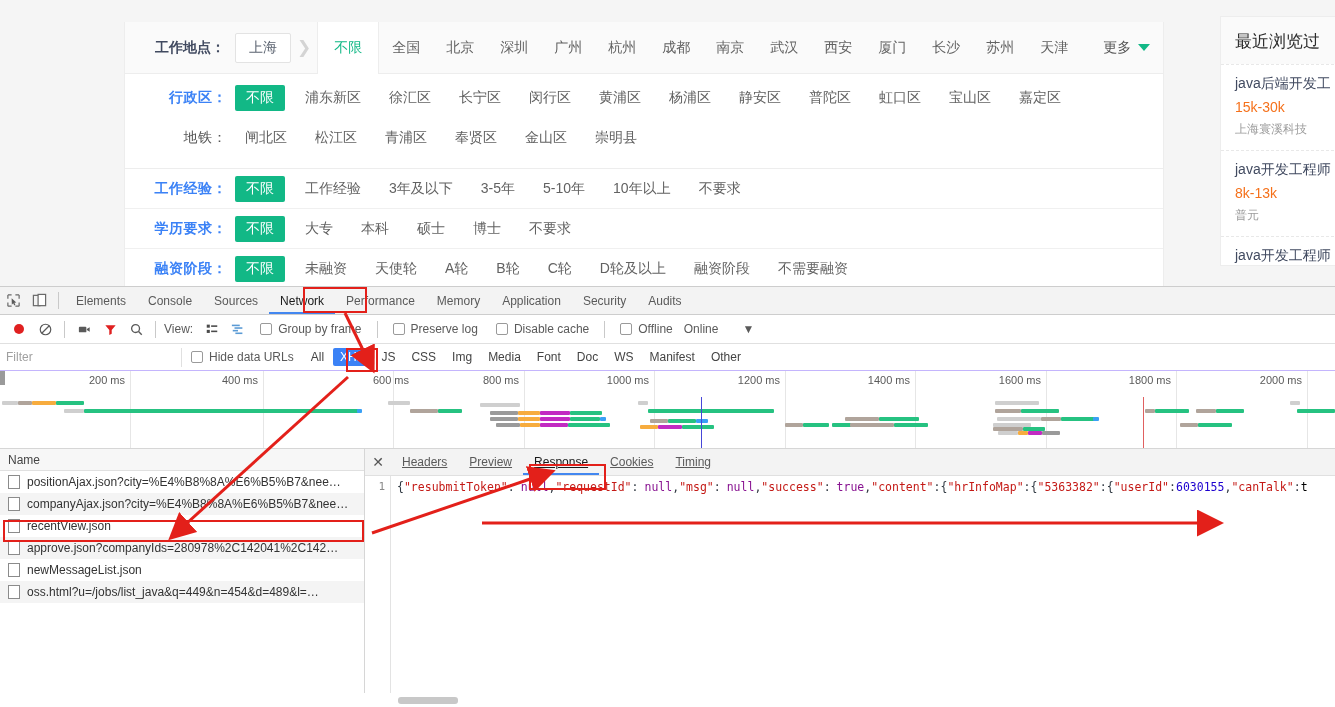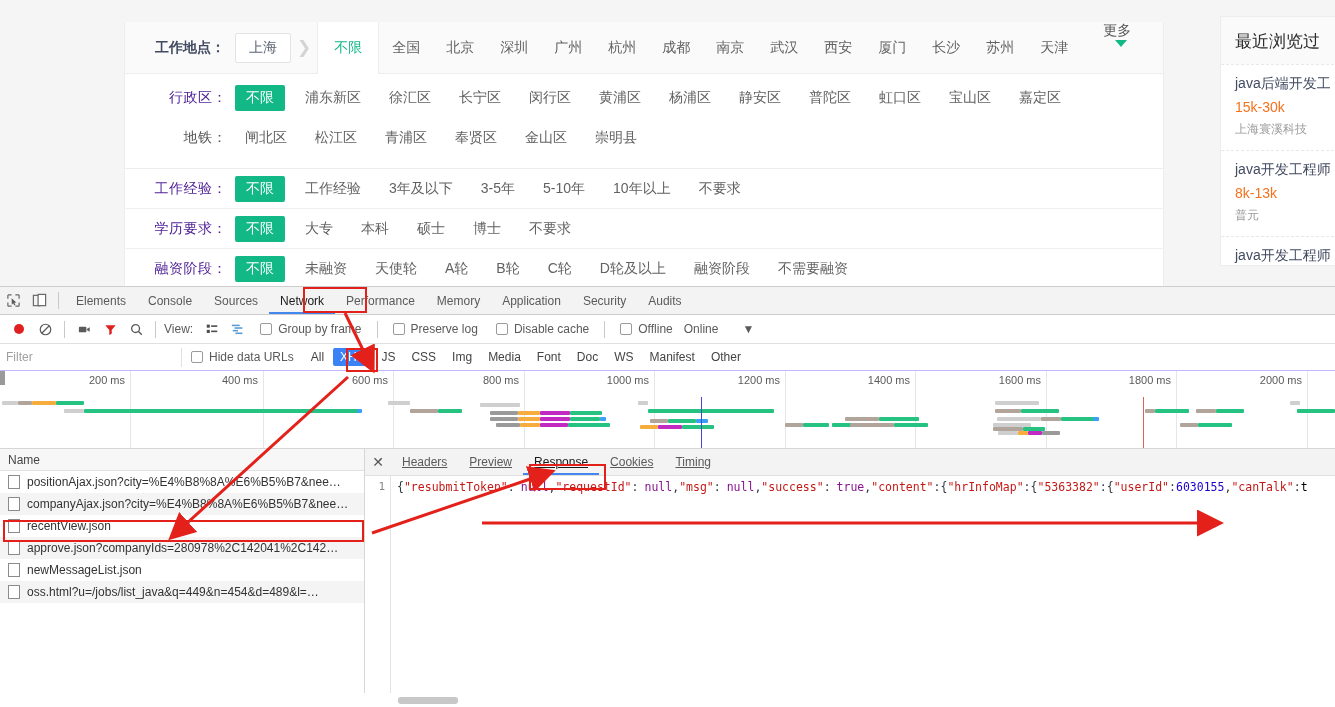--- a/index.html
+++ b/index.html
@@ -21,21 +21,21 @@
     position: absolute; left: 124px; top: 22px; width: 1040px;
     background: #fff; border: 1px solid #ededed; border-top: none;
   }
   .f-row {
     display: flex; align-items: center;
     min-height: 40px;
     padding: 0 0 0 0;
   }
   .f-label {
     width: 110px; text-align: right; padding-right: 8px;
-    font-size: 14px; color: #4c1d95; font-weight: normal;
+    font-size: 14px; color: #3b82f6; font-weight: bold;
     letter-spacing: 0.5px; flex: none;
   }
   .f-label.plain { font-weight: normal; color: #555; }
   .f-items { display: flex; align-items: center; flex-wrap: wrap; }
   .f-item {
     font-size: 14px; color: #626262; padding: 4px 10px; margin-right: 8px;
     white-space: nowrap; cursor: pointer;
   }
   .tag-on {
     background: #12b886; color: #fff; border-radius: 2px;
@@ -61,21 +61,21 @@
     background: #fff; border-left: 1px solid #ededed; border-right: 1px solid #ededed;
     color: #12b886; font-size: 14px; display: flex; align-items: center;
     padding: 0 16px; cursor: pointer; margin-bottom: -1px;
   }
   .city-item {
     display: flex; align-items: center; padding: 0 13px;
     font-size: 14px; color: #626262; cursor: pointer; white-space: nowrap;
   }
   .more-btn {
     display: flex; align-items: center; margin-left: 22px;
-    font-size: 14px; color: #555; cursor: pointer; flex-direction: column;
+    font-size: 14px; color: #555; cursor: pointer;
   }
   .caret-dn {
     width: 0; height: 0; margin-left: 7px;
     border-left: 6px solid transparent; border-right: 6px solid transparent;
     border-top: 7px solid #12b886;
   }
   .sub-rows { background: #fff; border-bottom: 1px solid #ededed; padding: 4px 0 10px; }
   .cut-row { display: flex; align-items: center; height: 16px; overflow: hidden; }
 
   
@@ -470,21 +470,21 @@
       <div class="ov-grid" style="left:393px;"></div>
       <div class="ov-grid" style="left:524px;"></div>
       <div class="ov-grid" style="left:654px;"></div>
       <div class="ov-grid" style="left:785px;"></div>
       <div class="ov-grid" style="left:915px;"></div>
       <div class="ov-grid" style="left:1046px;"></div>
       <div class="ov-grid" style="left:1176px;"></div>
       <div class="ov-grid" style="left:1307px;"></div>
       <div class="ov-tick" style="left:130px;">200 ms</div>
       <div class="ov-tick" style="left:263px;">400 ms</div>
-      <div class="ov-tick" style="left:393px;">600 ms</div>
+      <div class="ov-tick" style="left:414px;">600 ms</div>
       <div class="ov-tick" style="left:524px;">800 ms</div>
       <div class="ov-tick" style="left:654px;">1000 ms</div>
       <div class="ov-tick" style="left:785px;">1200 ms</div>
       <div class="ov-tick" style="left:915px;">1400 ms</div>
       <div class="ov-tick" style="left:1046px;">1600 ms</div>
       <div class="ov-tick" style="left:1176px;">1800 ms</div>
       <div class="ov-tick" style="left:1307px;">2000 ms</div>
 
       <div>
         <div class="bar" style="left:2px;top:30px;width:16px;background:#cfcfcf;"></div>

